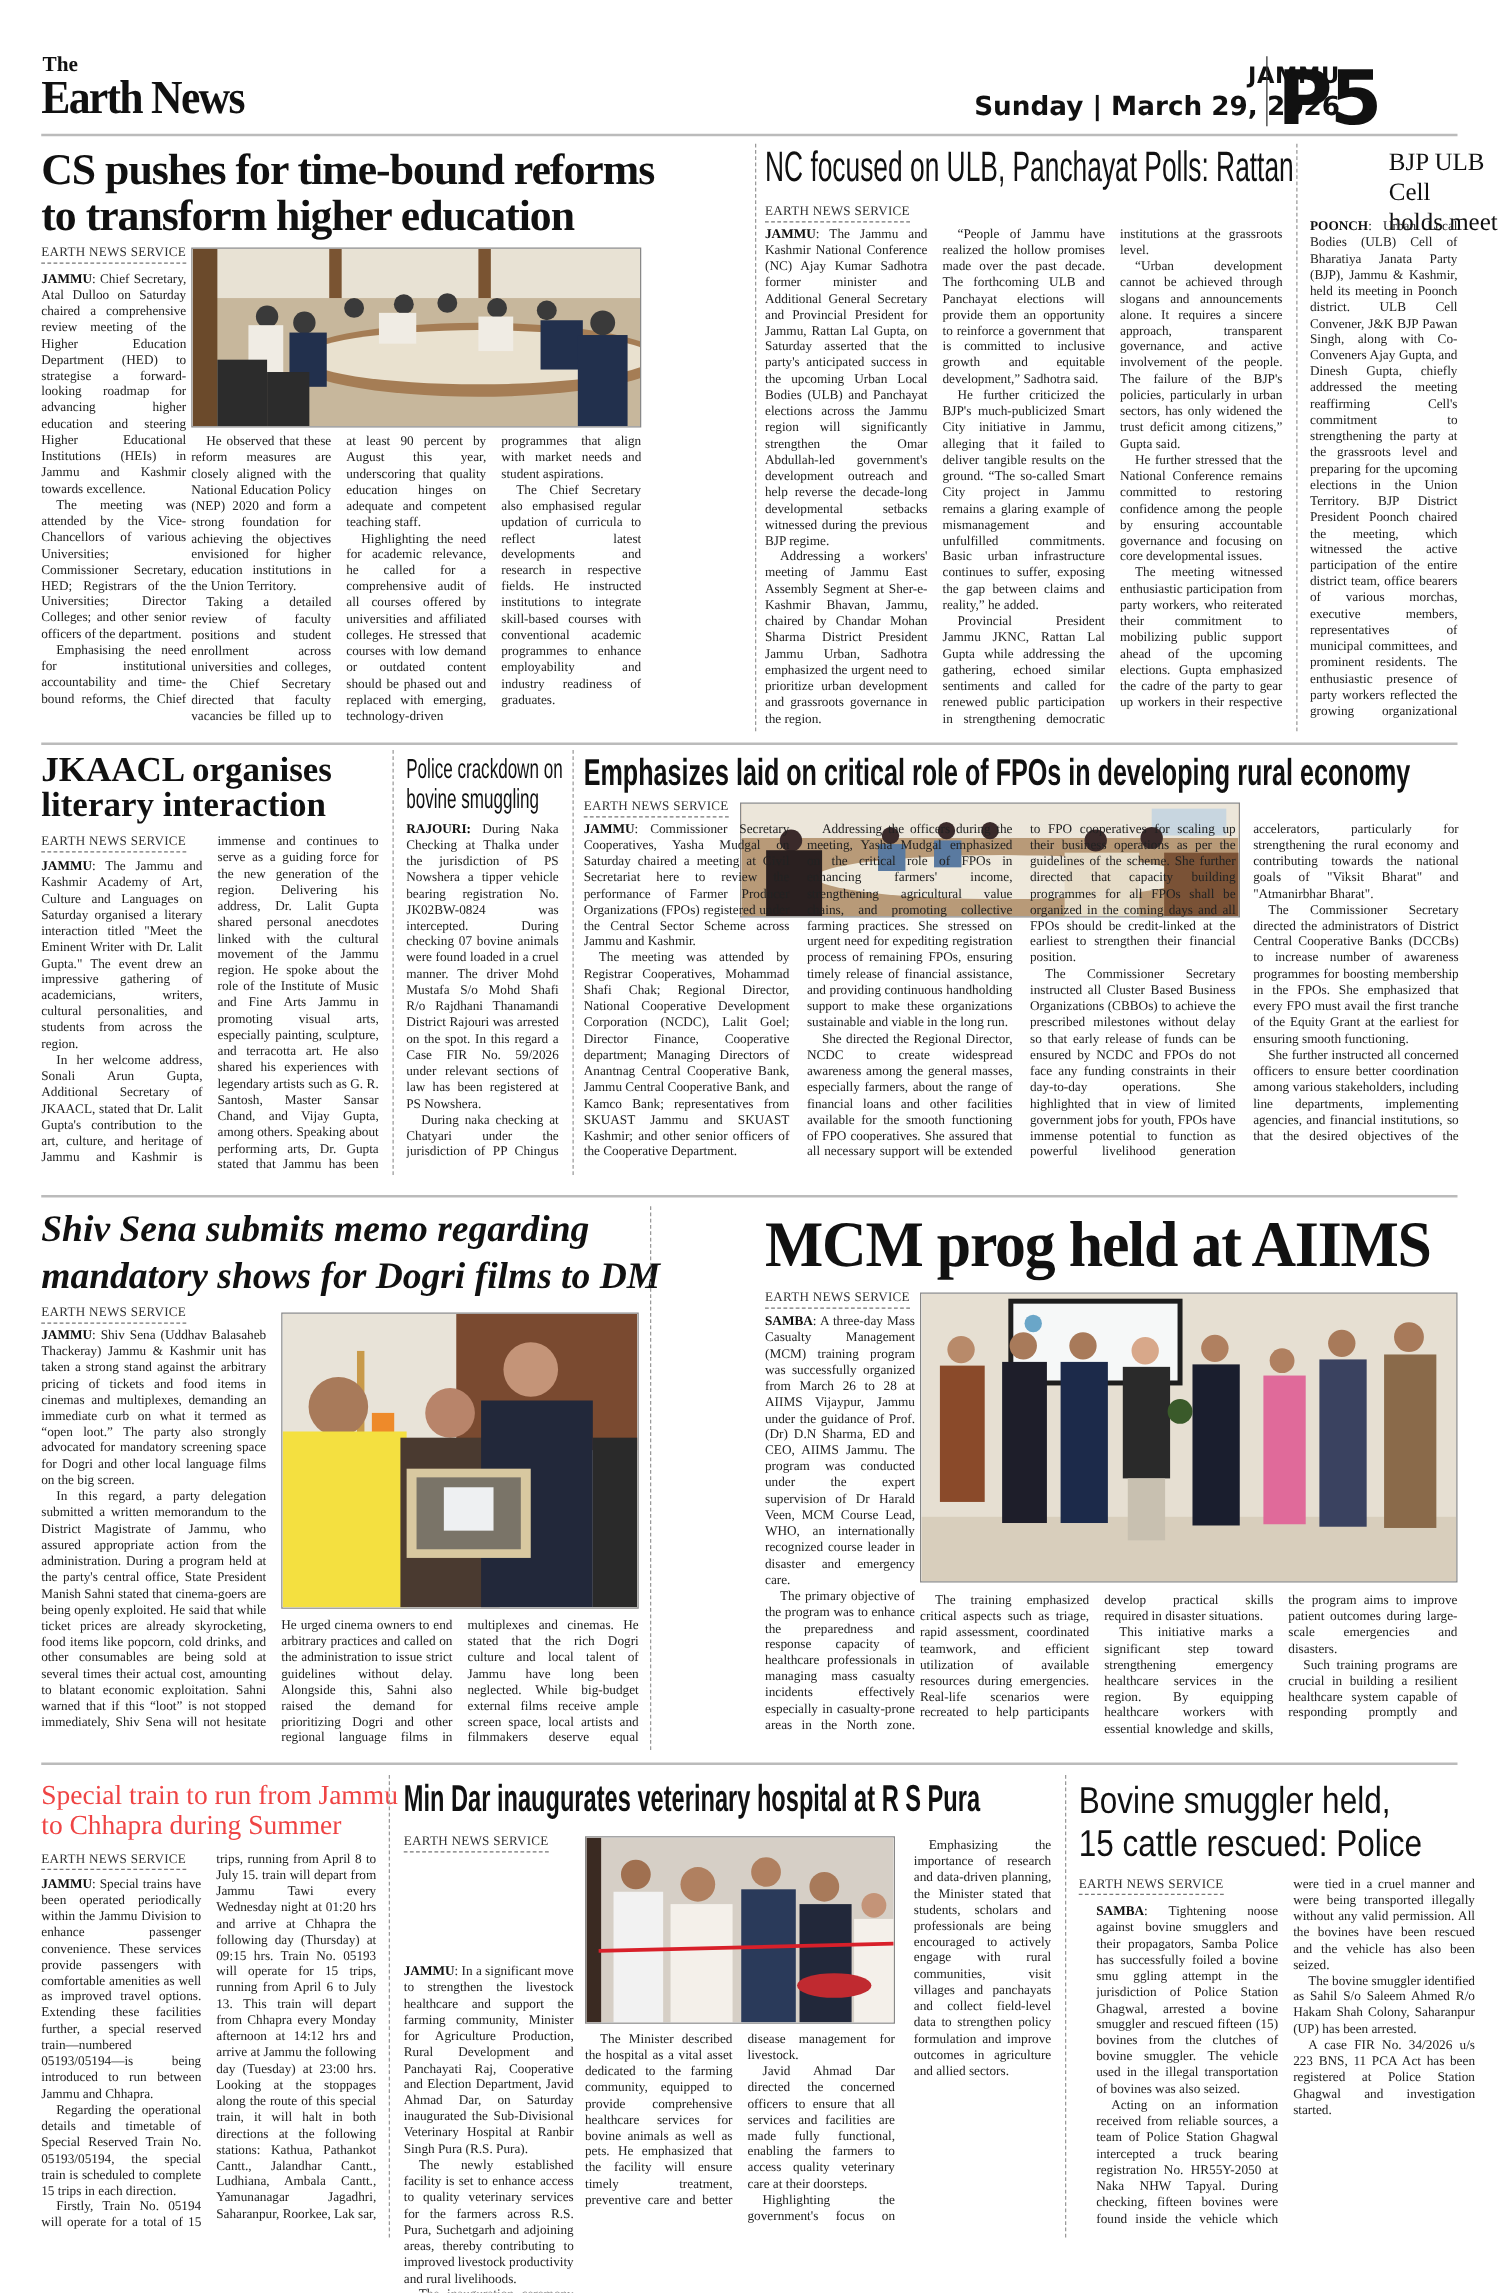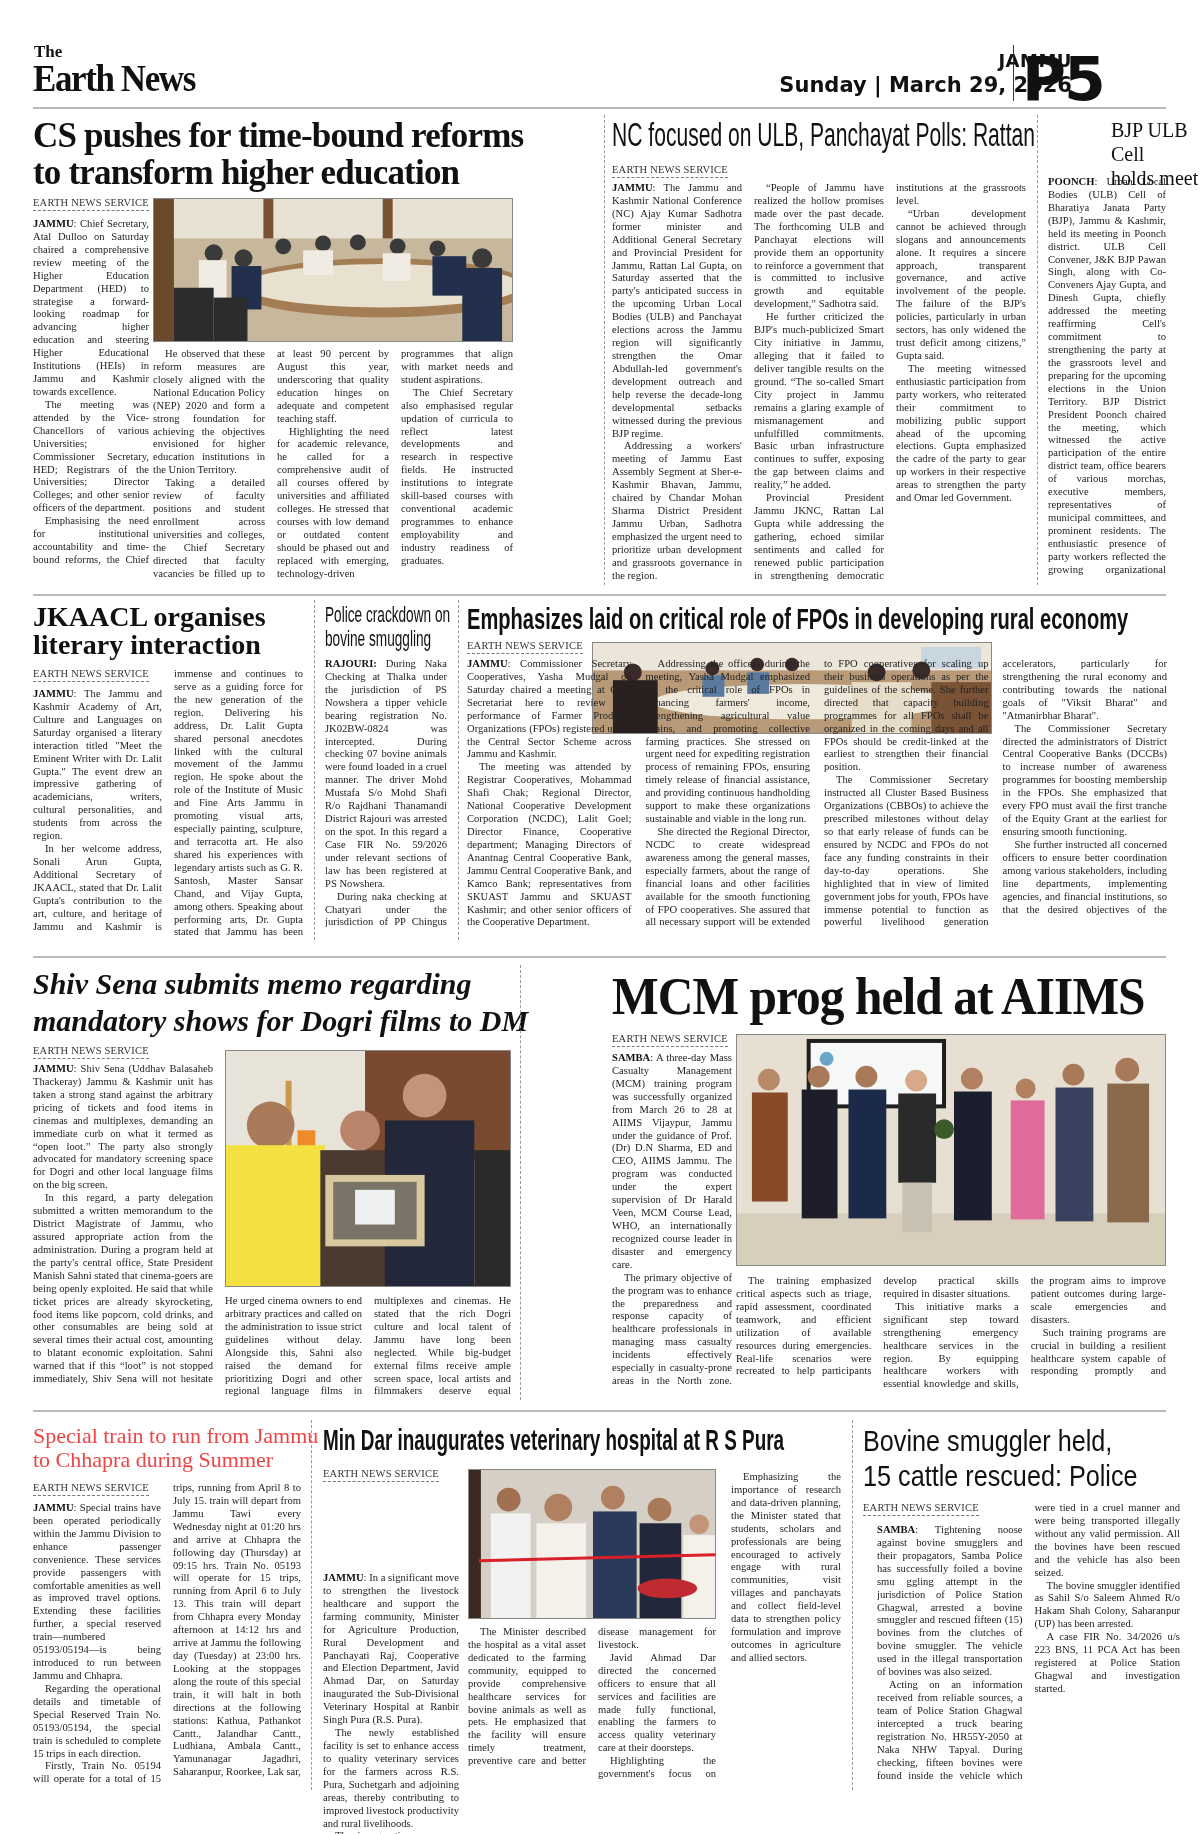--- a/index.html
+++ b/index.html
@@ -95,20 +95,21 @@
 
 <div class="abs hl-cond" style="left:612px;top:117px;font-size:34px;transform:scaleX(0.62);white-space:nowrap;">NC focused on ULB, Panchayat Polls: Rattan</div>
 <div class="abs byline" style="left:612px;top:164px;">EARTH NEWS SERVICE</div>
 <div class="abs cols" style="left:612px;top:182px;width:414px;height:404px;column-count:3;">
   <p class="lead"><b>JAMMU</b><span>: The Jammu and Kashmir National Conference (NC) Ajay Kumar Sadhotra former minister and Additional General Secretary and Provincial President for Jammu, Rattan Lal Gupta, on Saturday asserted that the party's anticipated success in the upcoming Urban Local Bodies (ULB) and Panchayat elections across the Jammu region will significantly strengthen the Omar Abdullah-led government's development outreach and help reverse the decade-long developmental setbacks witnessed during the previous BJP regime.</span></p>
   <p>Addressing a workers' meeting of Jammu East Assembly Segment at Sher-e- Kashmir Bhavan, Jammu, chaired by Chandar Mohan Sharma District President Jammu Urban, Sadhotra emphasized the urgent need to prioritize urban development and grassroots governance in the region.</p>
   <p>“People of Jammu have realized the hollow promises made over the past decade. The forthcoming ULB and Panchayat elections will provide them an opportunity to reinforce a government that is committed to inclusive growth and equitable development,” Sadhotra said.</p>
   <p>He further criticized the BJP's much-publicized Smart City initiative in Jammu, alleging that it failed to deliver tangible results on the ground. “The so-called Smart City project in Jammu remains a glaring example of mismanagement and unfulfilled commitments. Basic urban infrastructure continues to suffer, exposing the gap between claims and reality,” he added.</p>
   <p>Provincial President Jammu JKNC, Rattan Lal Gupta while addressing the gathering, echoed similar sentiments and called for renewed public participation in strengthening democratic institutions at the grassroots level.</p>
   <p>“Urban development cannot be achieved through slogans and announcements alone. It requires a sincere approach, transparent governance, and active involvement of the people. The failure of the BJP's policies, particularly in urban sectors, has only widened the trust deficit among citizens,” Gupta said.</p>
+  <p>He further stressed that the National Conference remains committed to restoring confidence among the people by ensuring accountable governance and focusing on core developmental issues.</p>
   <p>The meeting witnessed enthusiastic participation from party workers, who reiterated their commitment to mobilizing public support ahead of the upcoming elections. Gupta emphasized the cadre of the party to gear up workers in their respective areas to strengthen the party and Omar led Government.</p>
 </div>
 
 <div class="abs vdash" style="left:1037px;top:115px;height:470px;"></div>
 
 <div class="abs hl" style="left:1111px;top:118px;font-size:20px;font-weight:normal;line-height:1.2;">
   <div>BJP ULB Cell</div>
   <div>holds meet</div>
 </div>
 <div class="abs cols" style="left:1048px;top:176px;width:118px;height:410px;column-count:1;">

